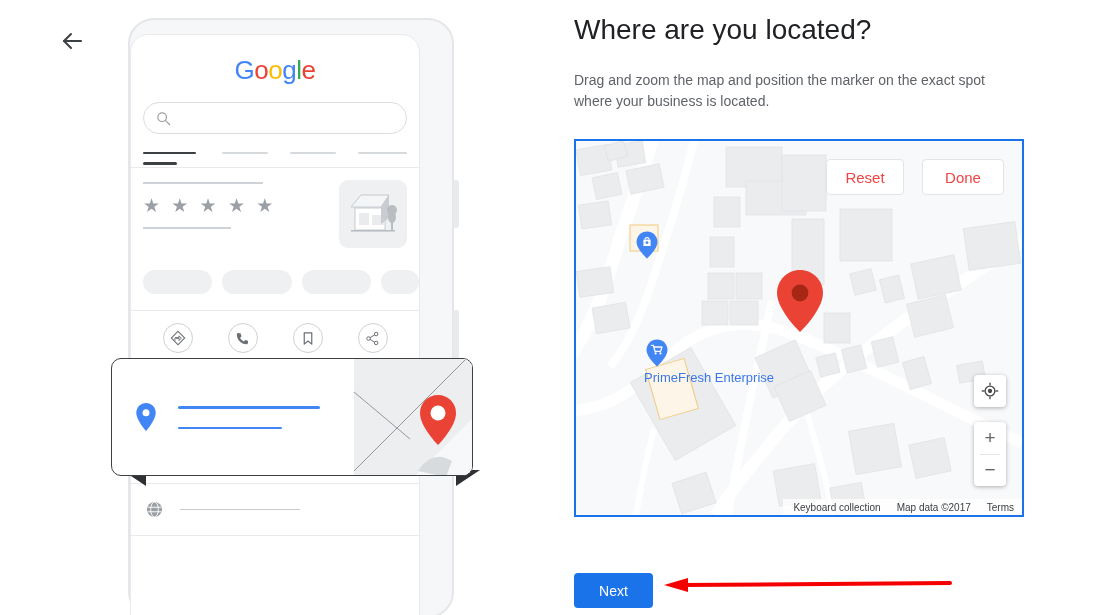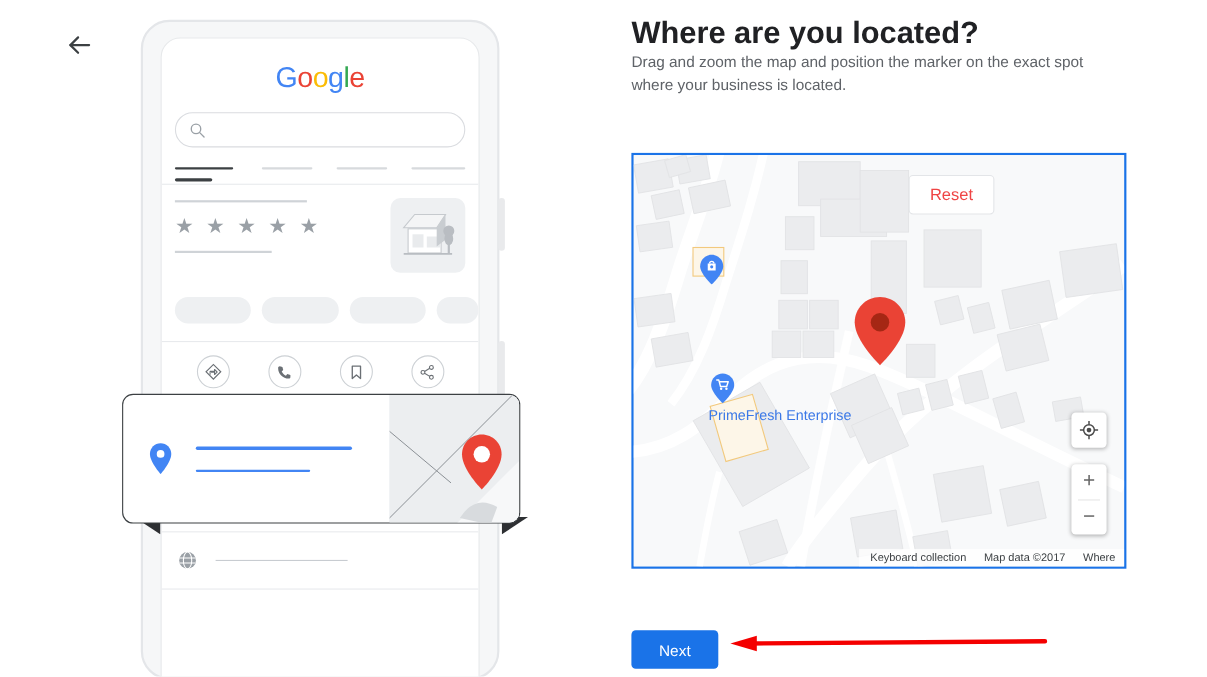--- a/index.html
+++ b/index.html
@@ -26,21 +26,21 @@
     border: 2px solid #e4e6e9; border-radius: 26px;
     background: #f6f7f8;
   }
   .phone-side-btn {
     position: absolute; right: -7px; width: 6px; border-radius: 3px;
     background: #e9eaec;
   }
   .side-a { top: 160px; height: 48px; }
   .side-b { top: 290px; height: 78px; }
   .phone-screen {
-    position: absolute; left: 18px; top: 16px; width: 290px; height: 582px;
+    position: absolute; left: 2px; top: 16px; width: 290px; height: 582px;
     background: #ffffff; border: 1px solid #e7e9eb;
     border-radius: 18px 18px 0 0; overflow: hidden;
   }
 
   .g-logo { text-align: center; margin-top: 20px; font-size: 26px; letter-spacing: -0.5px;
             font-family: "Liberation Sans", sans-serif; font-weight: 400; }
   .g-logo span { display: inline-block; }
   .gl-b { color: #4285f4; } .gl-r { color: #ea4335; }
   .gl-y { color: #fbbc05; } .gl-g { color: #34a853; }
 
@@ -100,22 +100,22 @@
   .fc-map { position: relative; width: 118px; background: #eceef0; overflow: hidden; }
 
   .card-shadow-l, .card-shadow-r {
     position: absolute; top: 452px; width: 24px; height: 16px; background: #2e3033; z-index: 5;
   }
   .card-shadow-l { left: -6px; clip-path: polygon(0 0, 100% 0, 100% 100%); }
   .card-shadow-r { left: 328px; clip-path: polygon(0 0, 100% 0, 0 100%); }
 
   
   .right { position: absolute; left: 574px; top: 14px; width: 470px; }
-  .title { font-size: 28px; color: #202124; font-weight: 700; letter-spacing: 0; }
-  .subtitle { font-size: 14px; line-height: 21px; color: #5f6368; width: 432px; }
+  .title { font-size: 28px; color: #202124; font-weight: 400; letter-spacing: 0; }
+  .subtitle { margin-top: 24px; font-size: 14px; line-height: 21px; color: #5f6368; width: 432px; }
 
   .map-box {
     position: absolute; left: 574px; top: 139px; width: 450px; height: 378px;
     border: 2px solid #1a73e8; background: #f8f9fa; overflow: hidden;
   }
   .map-svg { position: absolute; left: 0; top: 0; }
 
   .map-btn {
     position: absolute; height: 36px; background: #fff; border: 1px solid #e3e5e8;
     border-radius: 4px; display: flex; align-items: center; justify-content: center;
@@ -384,20 +384,21 @@
     <div class="poi-label" style="left:68px; top:229px;">
       <div>PrimeFresh Enterprise</div>
     </div>
 
     <svg width="50" height="66" viewBox="0 0 50 66" style="position:absolute; left:199px; top:127px;">
       <path d="M25 2 C12.3 2 2 12.3 2 25 C2 42 25 64 25 64 S48 42 48 25 C48 12.3 37.7 2 25 2 Z" fill="#ea4335"></path>
       <circle cx="25" cy="25" r="8.4" fill="#a52714"></circle>
     </svg>
 
     <div class="map-btn btn-reset">Reset</div>
+    <div class="map-btn btn-done">Done</div>
 
     <div class="recenter-btn">
       <svg width="18" height="18" viewBox="0 0 20 20">
         <circle cx="10" cy="10" r="5.4" fill="none" stroke="#4a4a4a" stroke-width="1.5"></circle>
         <circle cx="10" cy="10" r="2.4" fill="#4a4a4a"></circle>
         <line x1="10" y1="0.8" x2="10" y2="4" stroke="#4a4a4a" stroke-width="1.5"></line>
         <line x1="10" y1="16" x2="10" y2="19.2" stroke="#4a4a4a" stroke-width="1.5"></line>
         <line x1="0.8" y1="10" x2="4" y2="10" stroke="#4a4a4a" stroke-width="1.5"></line>
         <line x1="16" y1="10" x2="19.2" y2="10" stroke="#4a4a4a" stroke-width="1.5"></line>
       </svg>
@@ -405,21 +406,21 @@
 
     <div class="zoom-stack">
       <div class="zoom-btn">+</div>
       <div class="zoom-div"></div>
       <div class="zoom-btn">−</div>
     </div>
 
     <div class="map-attr">
       <span>Keyboard collection</span>
       <span>Map data ©2017</span>
-      <span>Where</span>
+      <span>Terms</span>
     </div>
   </div>
 
   <button class="next-btn">Next</button>
 
   <svg class="arrow-annot" width="300" height="30" viewBox="0 0 300 30">
     <line x1="22" y1="15" x2="290" y2="13" stroke="#f40000" stroke-width="4" stroke-linecap="round"></line>
     <path d="M4 15 L28 8 L28 22 Z" fill="#f40000"></path>
   </svg>
 

